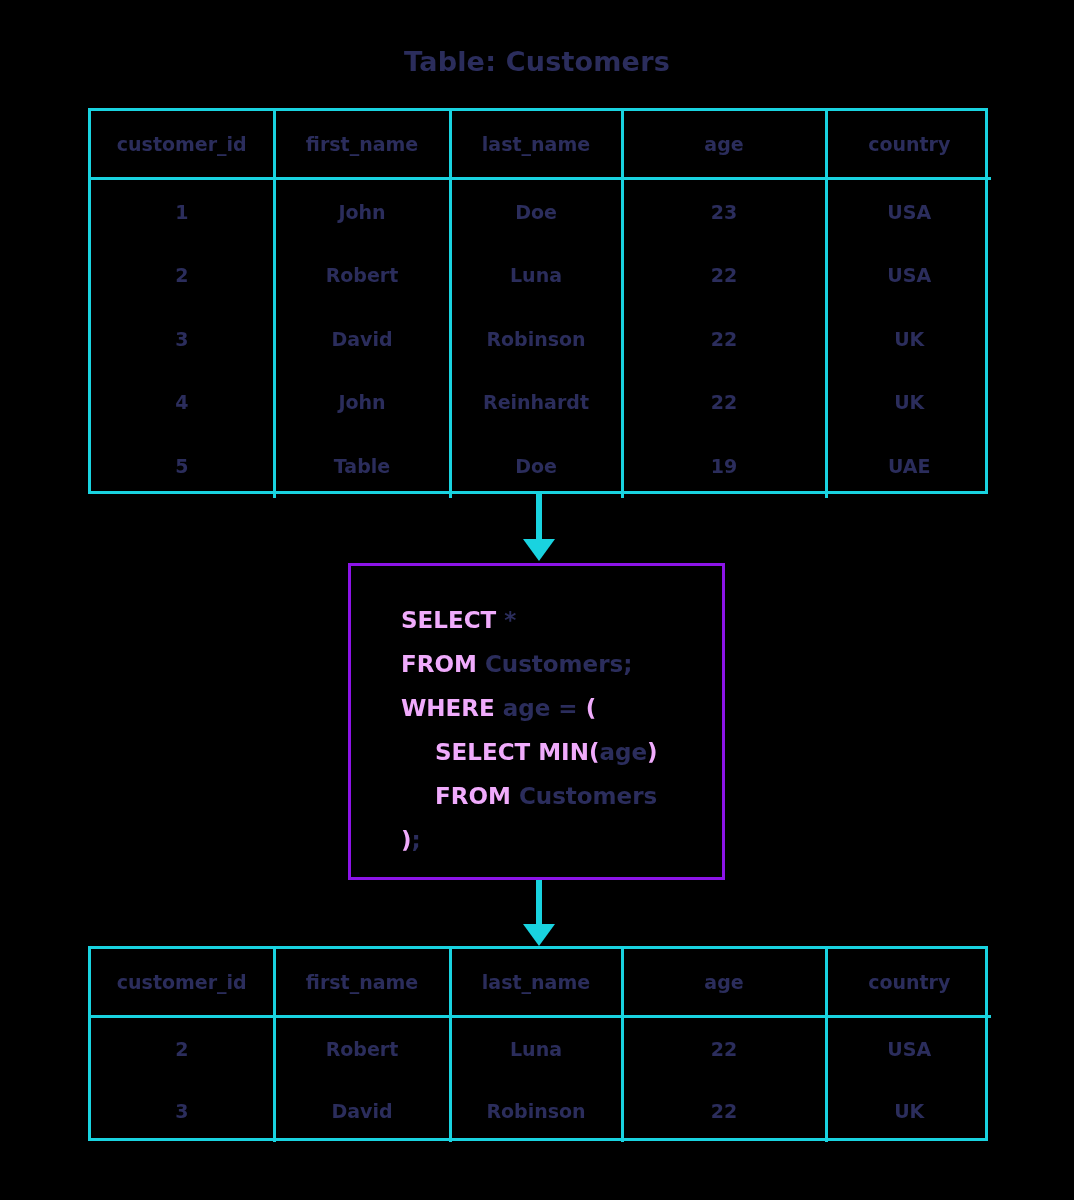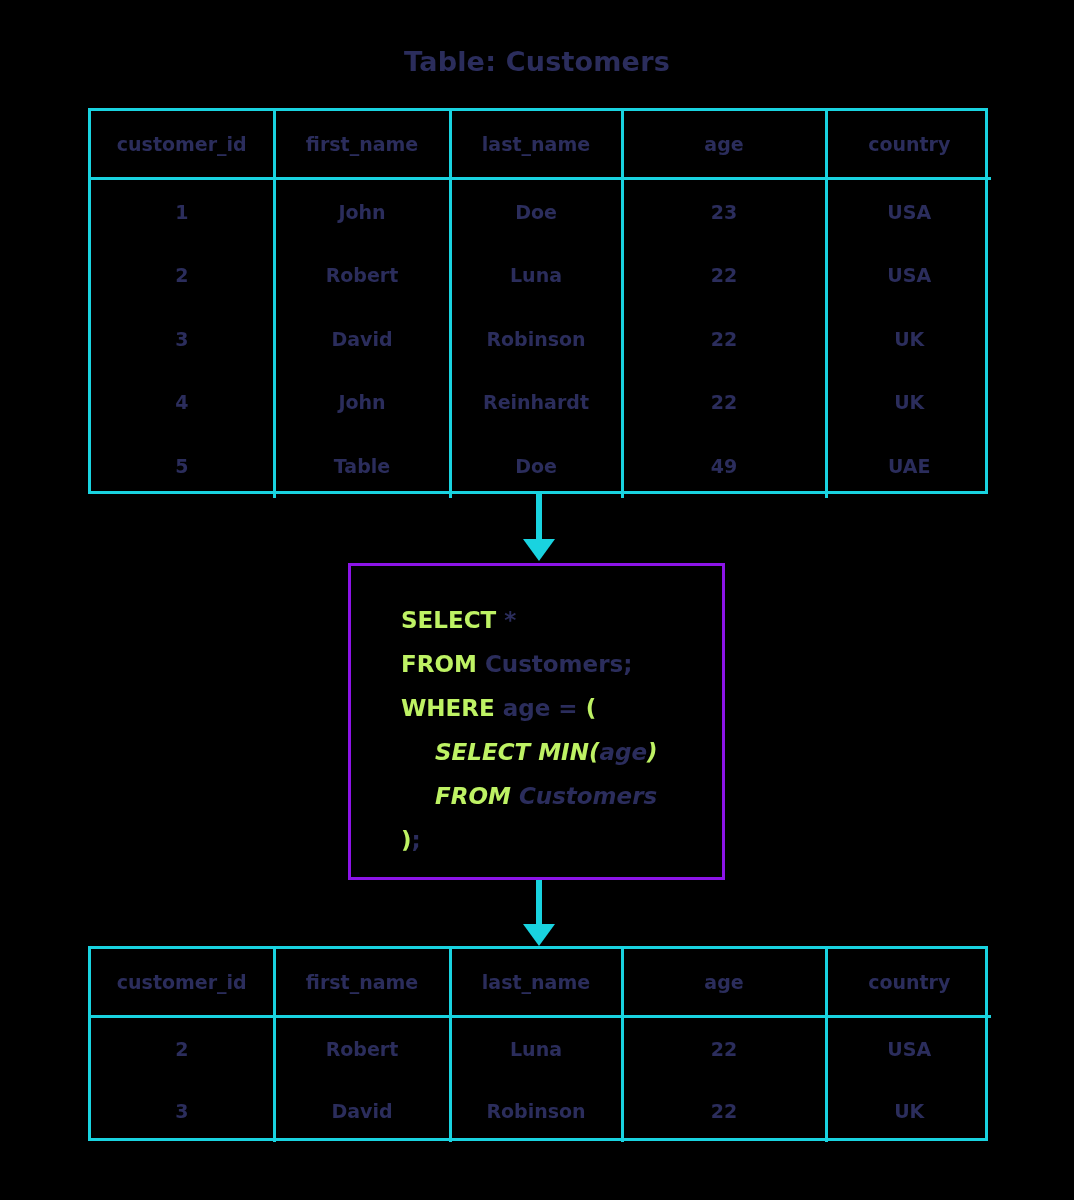--- a/index.html
+++ b/index.html
@@ -140,23 +140,23 @@
   #query-code {
     position: absolute;
     left: 50px;
     top: 32px;
     font-size: 23px;
     font-weight: 700;
     line-height: 44px;
     white-space: pre;
     color: #2b2d5c;
   }
-  .kw   { color: #bef264; }
+  .kw   { color: #f0abfc; }
   .idn  { color: #2b2d5c; }
-  .indent { padding-left: 34px; font-style: italic; }
+  .indent { padding-left: 34px; }
   .ln { display: block; }
 </style>
 </head>
 <body>
 
 <div id="diagram-title">Table: Customers</div>
 
 <div class="sql-table" id="customers-table">
   <table>
     <colgroup>
@@ -201,21 +201,21 @@
         <td>4</td>
         <td>John</td>
         <td>Reinhardt</td>
         <td>22</td>
         <td>UK</td>
       </tr>
       <tr>
         <td>5</td>
         <td>Table</td>
         <td>Doe</td>
-        <td>49</td>
+        <td>19</td>
         <td>UAE</td>
       </tr>
     </tbody>
   </table>
 </div>
 
 <div class="arrow" id="arrow-top">
   <div class="shaft"></div>
   <div class="head"></div>
 </div>

